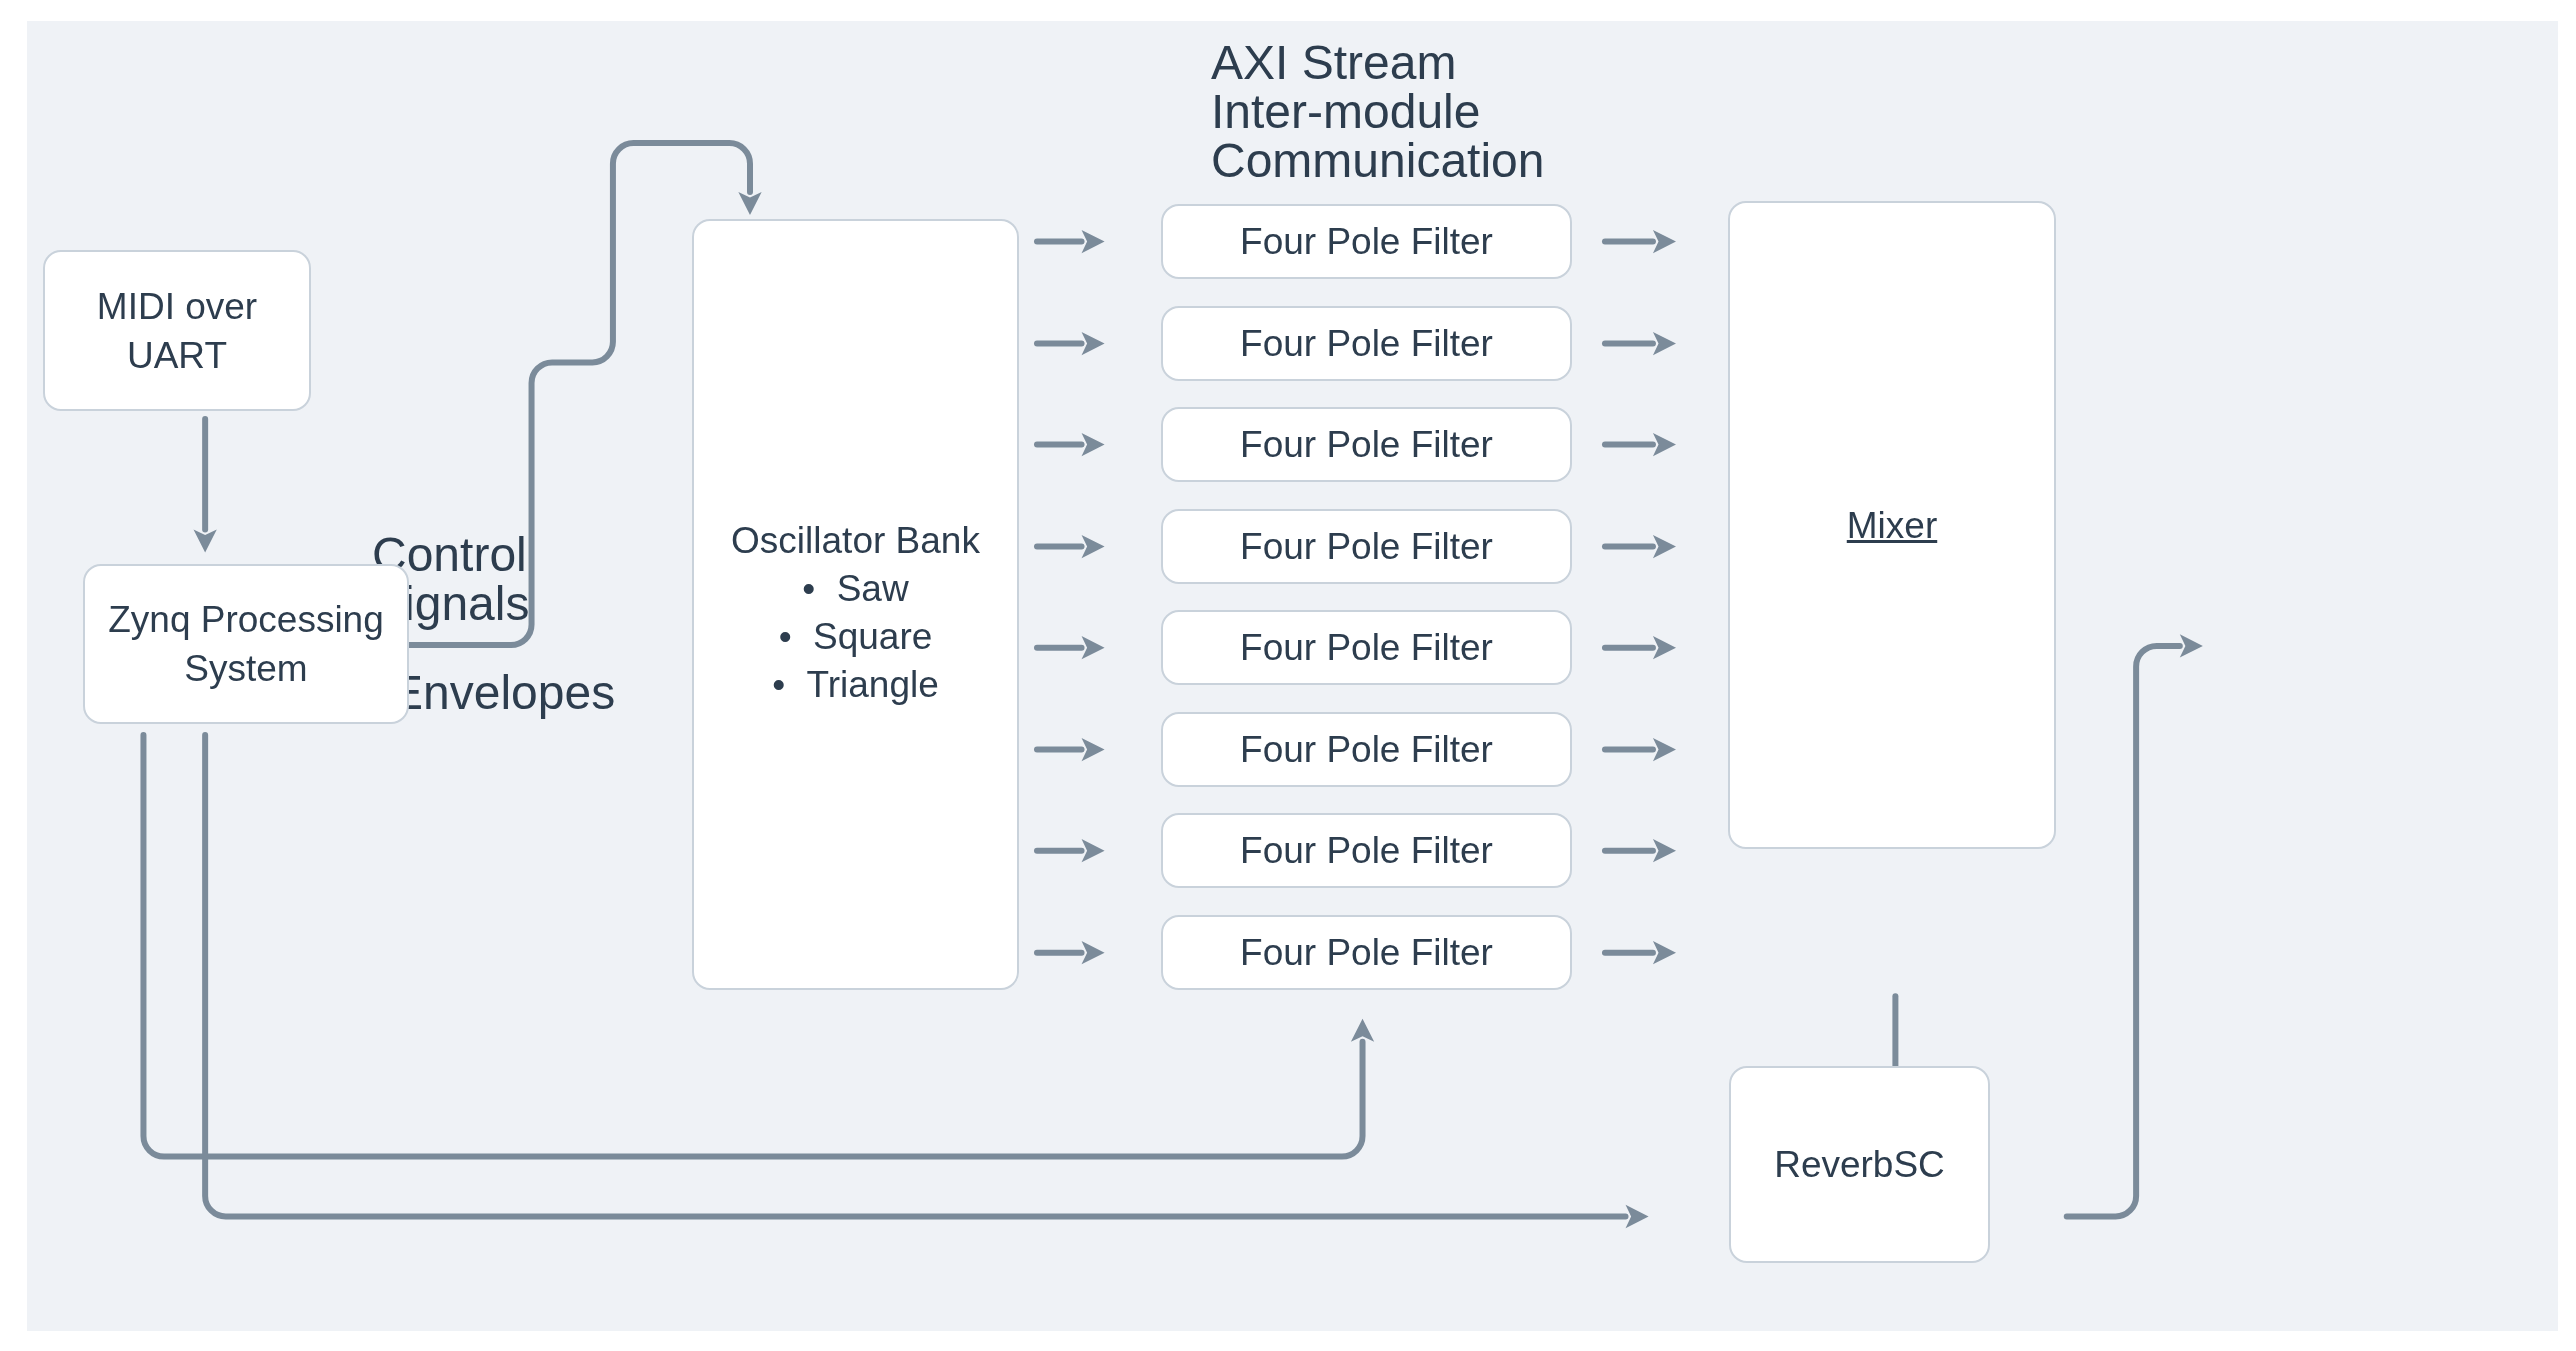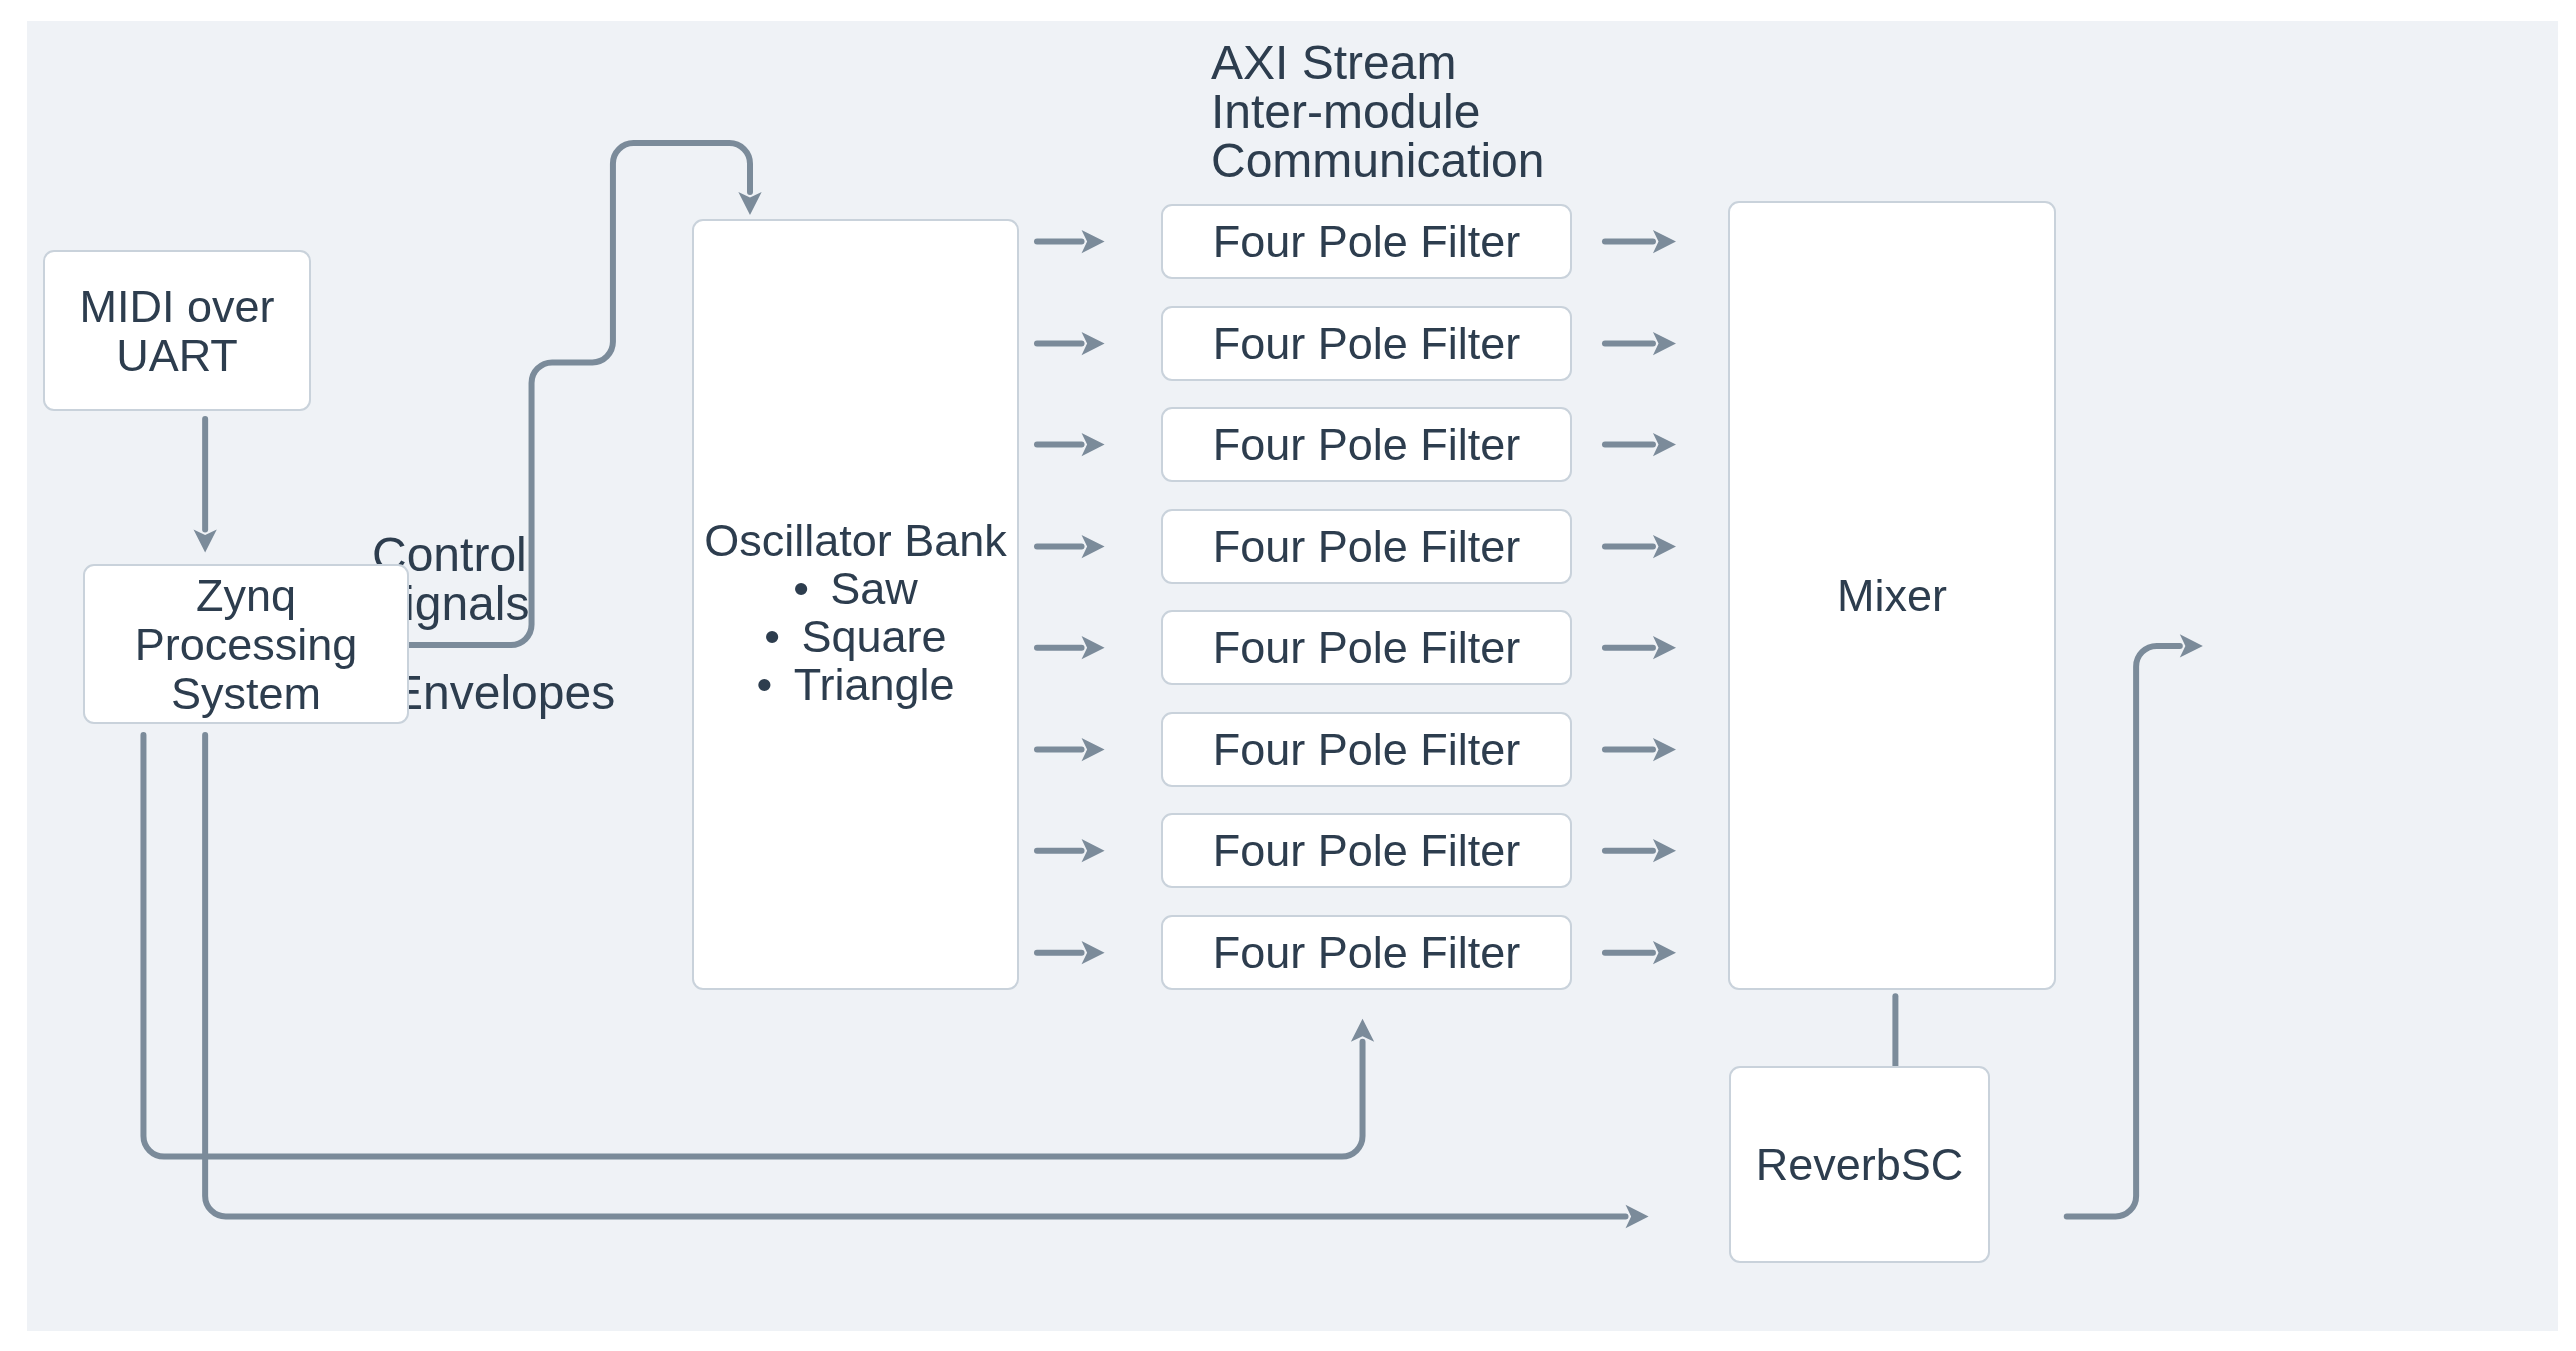--- a/index.html
+++ b/index.html
@@ -6,23 +6,23 @@
     --bg:#eff2f6; --box:#ffffff; --border:#c9d2db; --wire:#7b8b9a; --text:#2d3d4e;
   }
   html,body{margin:0;padding:0;background:#ffffff;}
   body{width:2576px;height:1351px;overflow:hidden;
        font-family:"Liberation Sans","DejaVu Sans",sans-serif;color:var(--text);}
   .canvas{position:relative;width:2576px;height:1351px;background:#ffffff;}
   .panel{position:absolute;left:26.6px;top:20.6px;width:2531px;height:1310px;background:var(--bg);}
   svg.wires{position:absolute;left:0;top:0;width:2576px;height:1351px;pointer-events:none;}
   svg.wires path.wire{stroke:var(--wire);stroke-width:7;fill:none;stroke-linecap:round;stroke-linejoin:round;}
   .node{position:absolute;box-sizing:border-box;background:var(--box);
-        border:2.6px solid var(--border);border-radius:11px;
+        border:2.6px solid var(--border);border-radius:18px;
         display:flex;align-items:center;justify-content:center;
-        text-align:center;font-size:45px;line-height:49px;color:var(--text);}
+        text-align:center;font-size:37px;line-height:49px;color:var(--text);}
   .node.col{flex-direction:column;}
   .lbl{position:absolute;font-size:48px;line-height:49px;color:var(--text);text-align:left;}
   .osc-list{list-style:none;margin:0;padding:0;}
   .osc-list li{text-align:center;line-height:48px;}
   .osc-list li::before{content:"\2022";margin-right:21.4px;}
   .osc-title{line-height:48px;margin-top:16px;}
 </style>
 </head>
 <body>
 
@@ -88,18 +88,18 @@
 
   <div class="node" style="left:1161px;top:204px;width:411px;height:75px;">Four Pole Filter</div>
   <div class="node" style="left:1161px;top:306px;width:411px;height:75px;">Four Pole Filter</div>
   <div class="node" style="left:1161px;top:407px;width:411px;height:75px;">Four Pole Filter</div>
   <div class="node" style="left:1161px;top:509px;width:411px;height:75px;">Four Pole Filter</div>
   <div class="node" style="left:1161px;top:610px;width:411px;height:75px;">Four Pole Filter</div>
   <div class="node" style="left:1161px;top:712px;width:411px;height:75px;">Four Pole Filter</div>
   <div class="node" style="left:1161px;top:813px;width:411px;height:75px;">Four Pole Filter</div>
   <div class="node" style="left:1161px;top:915px;width:411px;height:75px;">Four Pole Filter</div>
 
-  <div class="node" style="left:1728px;top:201px;width:328px;height:789px;">Mixer</div>
+  <div class="node" style="left:1728px;top:201px;width:328px;height:648px;text-decoration:underline;">Mixer</div>
 
   <div class="node" style="left:1729px;top:1066px;width:261px;height:197px;">ReverbSC</div>
 
 </div>
 
 
 </body></html>

